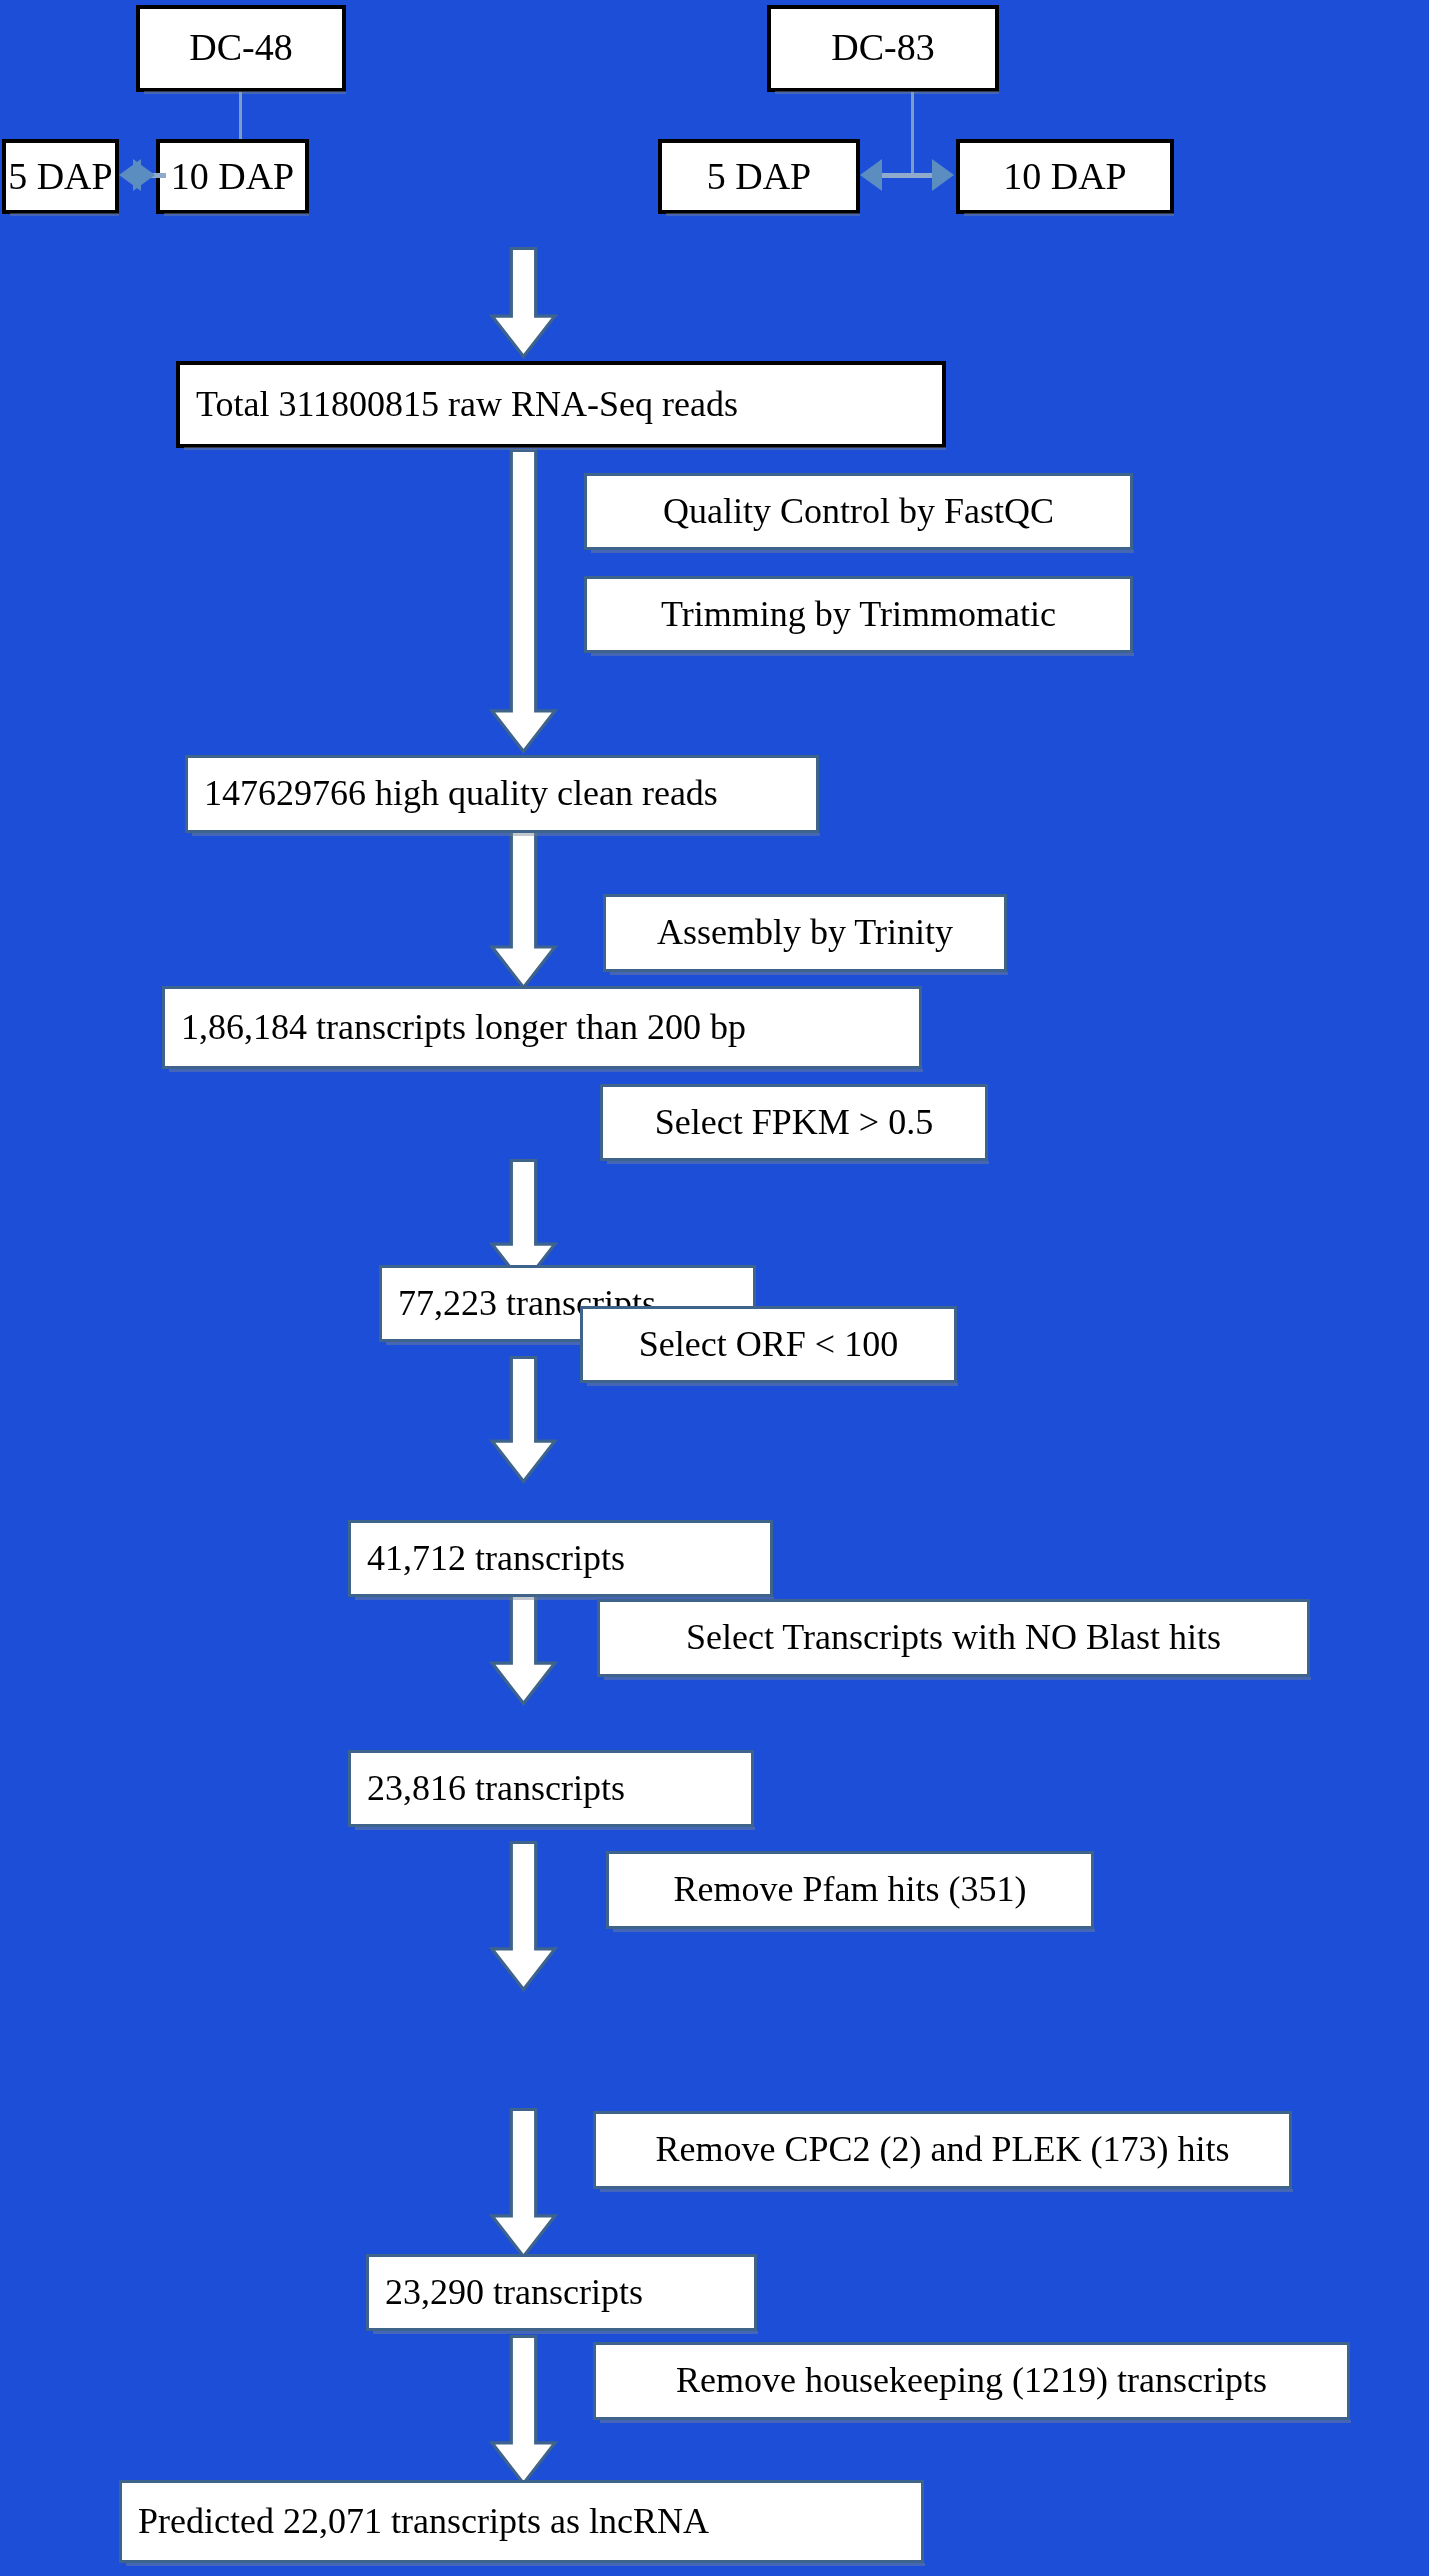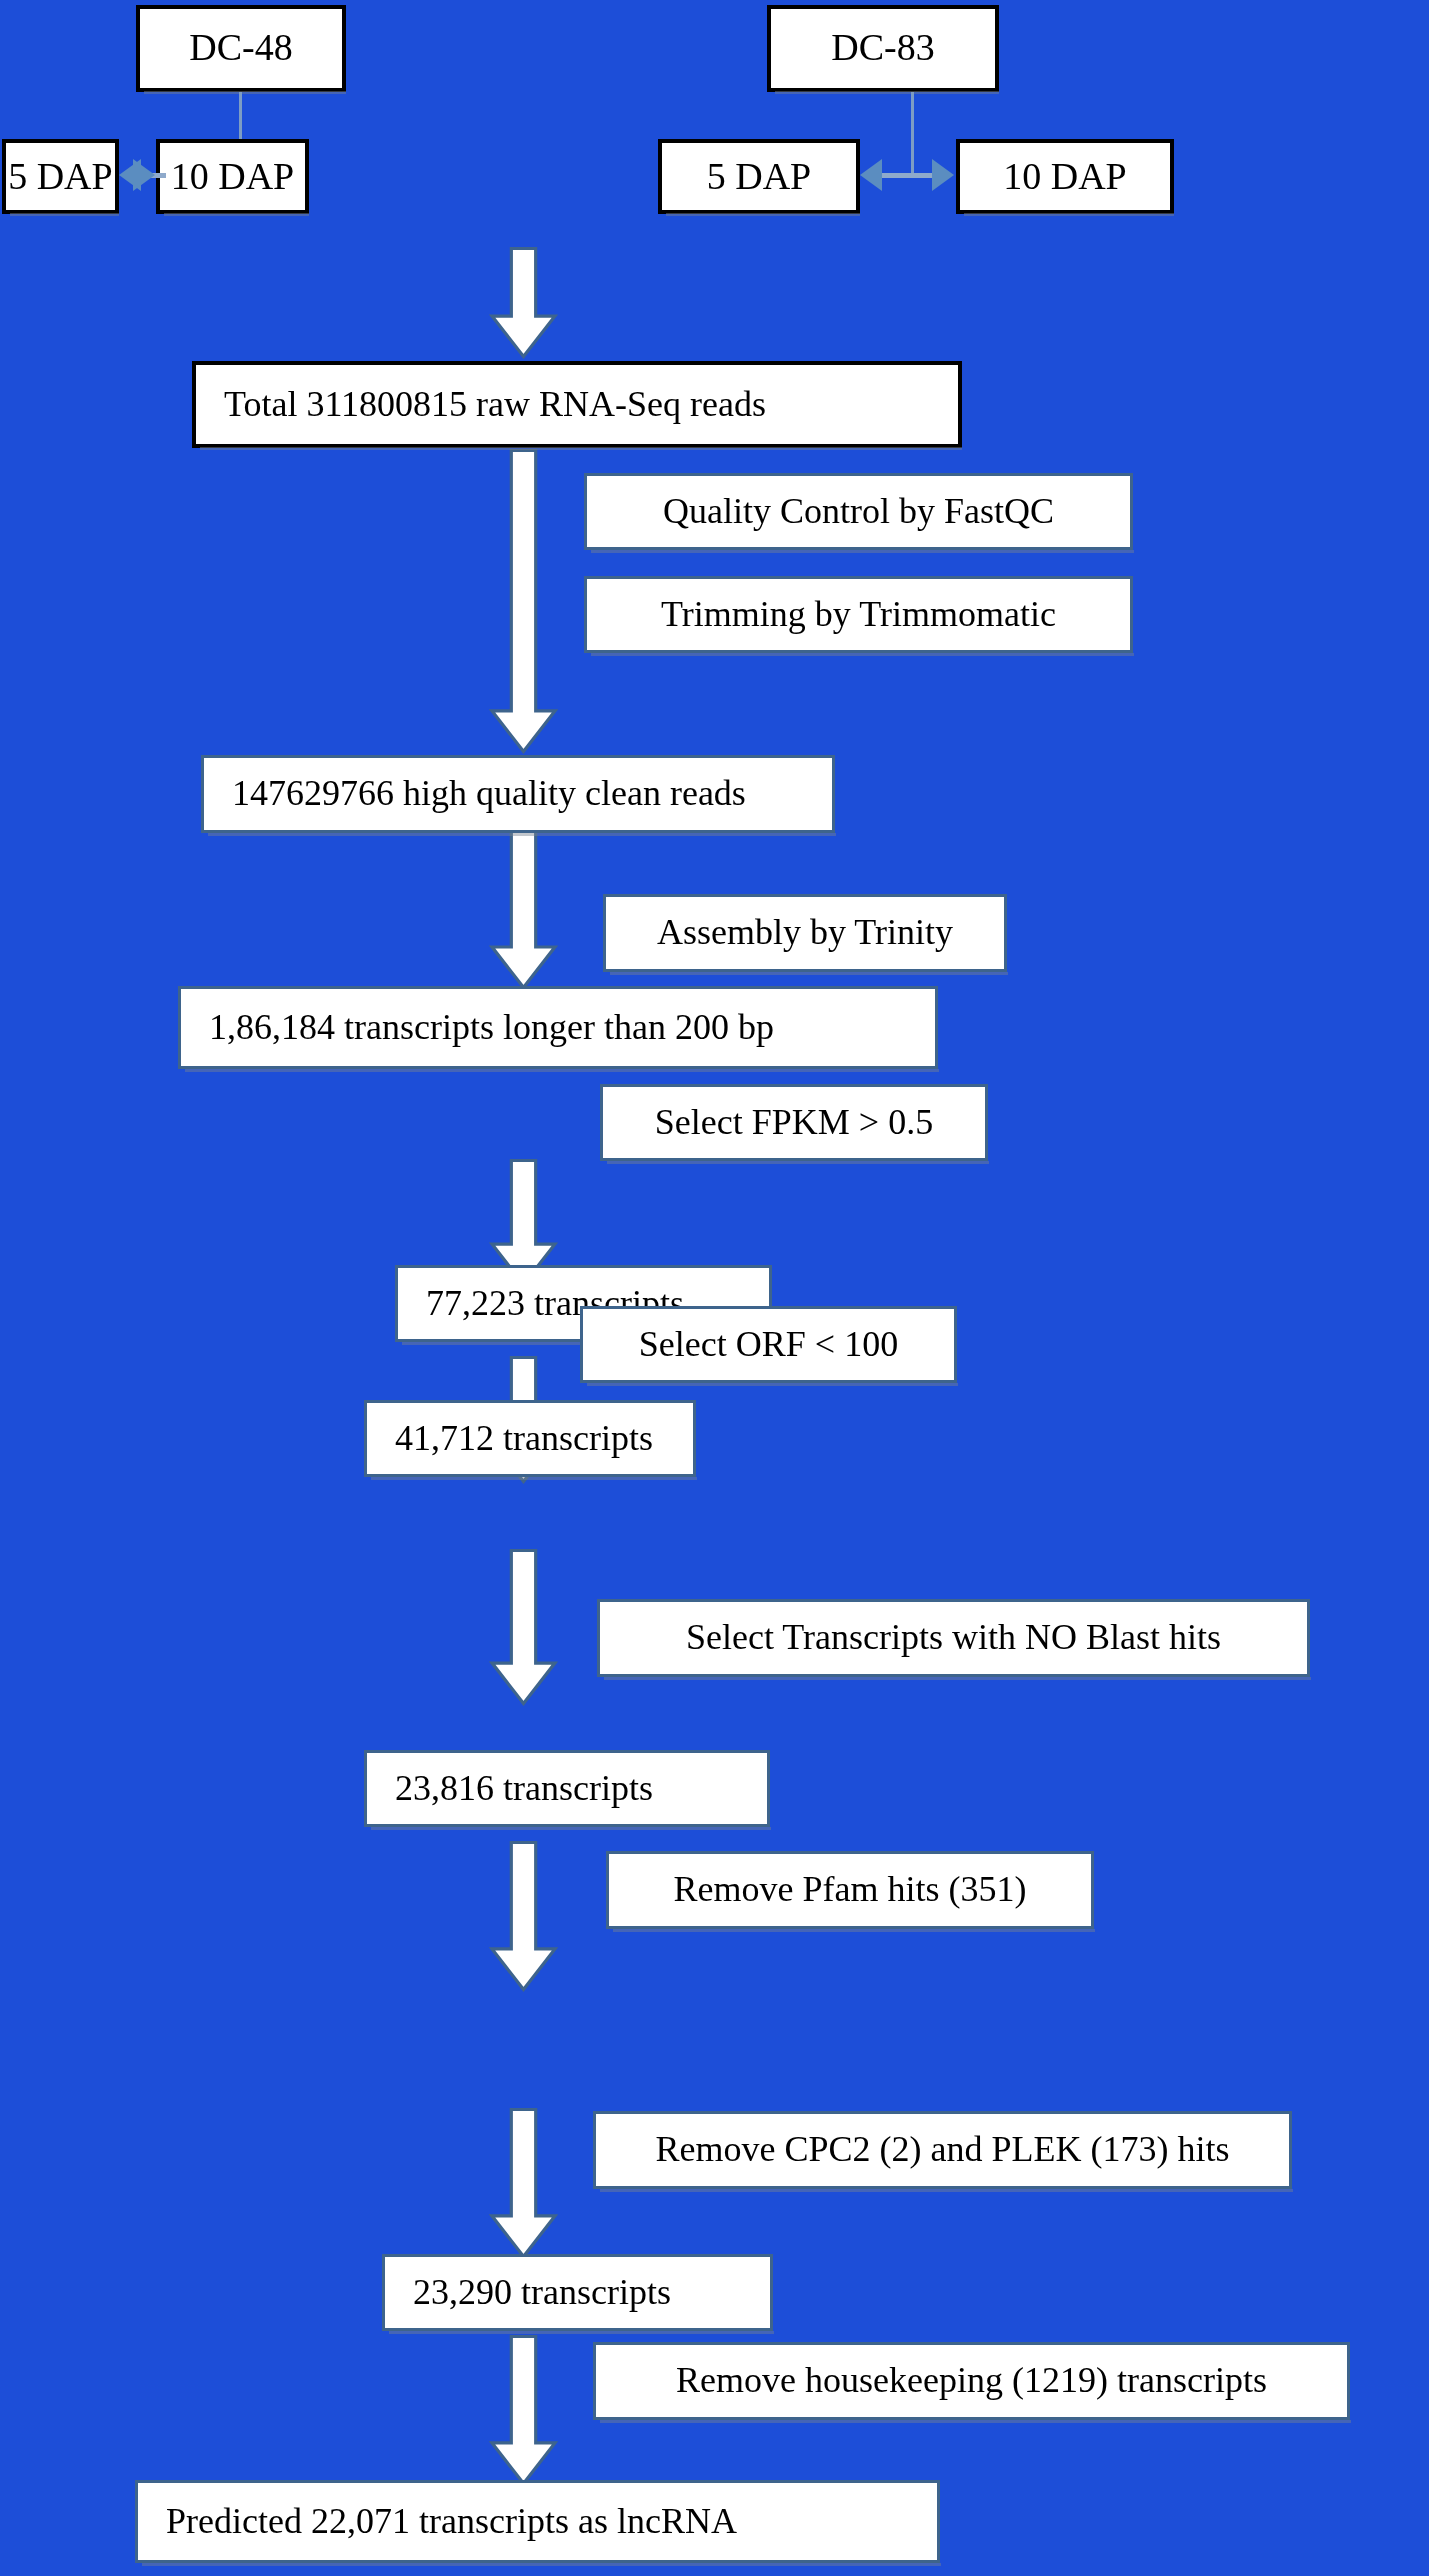--- a/index.html
+++ b/index.html
@@ -34,22 +34,21 @@
     justify-content: center;
     font-size: 38px;
   }
   
   .node.blue {
     border: 3.2px solid #3E648C;
     font-size: 36px;
   }
   .node.blue.left {
     justify-content: flex-start;
-    padding-left: 28px;
-    margin-left: 16px;
+    padding-left: 16px;
   }
   .node.blue.center {
     justify-content: center;
   }
   
   .node.shadow::after {
     content: "";
     position: absolute;
     left: 3.8px;
     right: -3.8px;
@@ -187,21 +186,21 @@
   </div>
 
   <div class="node blue left shadow" style="left:162px; top:986px; width:760px; height:83px;">
     <span>1,86,184 transcripts longer than 200 bp</span>
   </div>
 
   <div class="node blue left shadow" style="left:379px; top:1265px; width:377px; height:77px;">
     <span>77,223 transcripts</span>
   </div>
 
-  <div class="node blue left shadow" style="left:348px; top:1400px; width:332px; height:77px;text-align:right;">
+  <div class="node blue left shadow" style="left:348px; top:1520px; width:425px; height:77px;text-align:right;">
     <span>41,712 transcripts</span>
   </div>
 
   <div class="node blue left shadow" style="left:348px; top:1750px; width:406px; height:77px;">
     <span>23,816 transcripts</span>
   </div>
 
 
   <div class="node blue left shadow" style="left:366px; top:2254px; width:391px; height:77px;">
     <span>23,290 transcripts</span>

